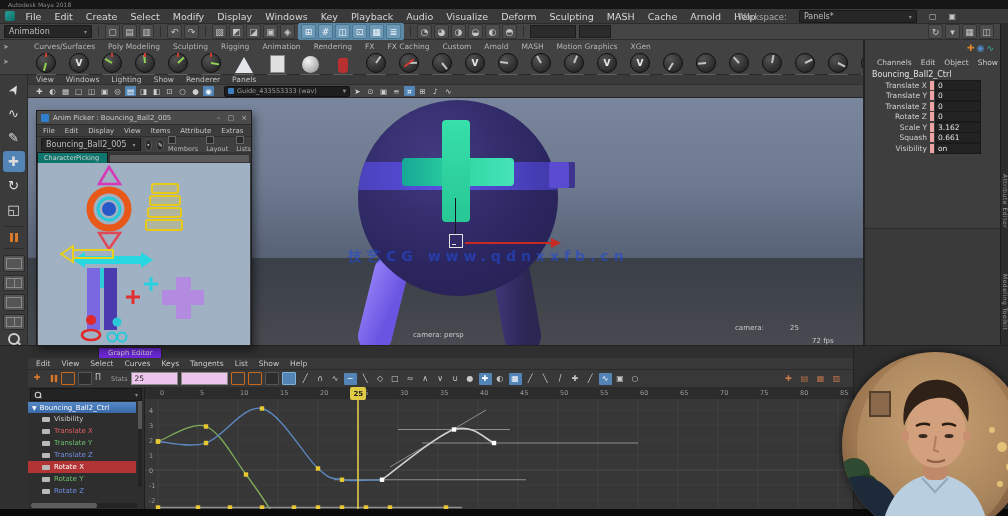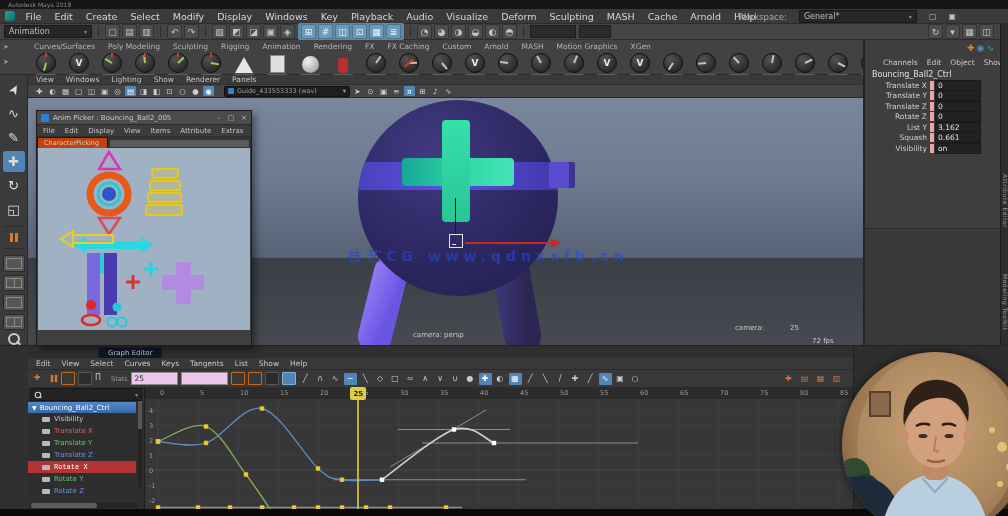--- a/index.html
+++ b/index.html
@@ -99,40 +99,40 @@
             padding:0 4px;gap:4px;border-bottom:1px solid #2a2a2a;}
   #pk-title .appic{width:8px;height:8px;background:#2f7fd0;border-radius:1px;}
   #pk-title .wbtns{margin-left:auto;display:flex;gap:7px;font-size:7px;color:#bbb;}
   #pk-menus{height:11px;display:flex;gap:10px;align-items:center;font-size:7px;color:#c6c6c6;padding-left:6px;
             background:#3c3c3c;border-bottom:1px solid #2e2e2e;}
   #pk-toolbar{height:15px;display:flex;align-items:center;gap:4px;padding-left:4px;font-size:6.5px;color:#b8b8b8;}
   #pk-toolbar .pen{width:10px;height:10px;border-radius:50%;background:#2b2b2b;border:1px solid #555;
                    display:flex;align-items:center;justify-content:center;font-size:6px;color:#ddd;}
   .pk-chk{width:6px;height:6px;background:#2a2a2a;border:1px solid #666;display:inline-block;margin-right:2px;vertical-align:-1px;}
   #pk-tabrow{height:11px;background:#343434;display:flex;align-items:flex-end;}
-  #pk-tab{background:#c2410c;font-size:6.5px;color:#cfcfcf;padding:1px 8px 1px 6px;border:1px solid #1a1a1a;border-bottom:none;text-align:center;}
+  #pk-tab{background:#0f766e;font-size:6.5px;color:#cfcfcf;padding:1px 8px 1px 6px;border:1px solid #1a1a1a;border-bottom:none;text-align:center;}
   #pk-tabfill{flex:1;height:7px;background:#5a5a5a;margin:0 2px 1px 2px;border-radius:1px;}
   #pk-canvas{width:212px;height:182px;background:#9fb1c3;margin:0 1px;}
   
   #rightpanel{left:863px;top:40px;width:137px;height:305px;background:#3e3e3e;border-left:2px solid #242424;box-sizing:border-box;}
   #cb-icons{height:16px;display:flex;justify-content:flex-end;gap:6px;align-items:center;padding-right:6px;font-size:9px;}
-  #cb-menus{height:12px;display:flex;gap:9px;align-items:center;font-size:7.5px;color:#c9c9c9;padding-left:18px;}
+  #cb-menus{height:12px;display:flex;gap:9px;align-items:center;font-size:7.5px;color:#c9c9c9;padding-left:12px;}
   #cb-object{height:12px;font-size:8px;color:#e0e0e0;padding-left:7px;display:flex;align-items:center;}
   .cb-row{display:flex;align-items:center;height:10.5px;font-size:7.5px;}
   .cb-row .lbl{width:62px;text-align:right;color:#cfcfcf;padding-right:3px;}
   .cb-row .keyed{width:4px;height:9px;background:#eda3a3;}
   .cb-row .val{width:42px;height:9px;background:#222;border:1px solid #1a1a1a;color:#e3e3e3;
                padding-left:2px;margin-left:1px;display:flex;align-items:center;}
   #cb-lower{position:absolute;left:0;right:0;top:188px;bottom:0;background:#3a3a3a;border-top:1px solid #2c2c2c;}
   #sidebar{left:1000px;top:24px;width:8px;height:486px;background:#2d2d2d;border-left:1px solid #1e1e1e;box-sizing:border-box;}
   .side-tab{position:absolute;left:0.5px;writing-mode:vertical-rl;font-size:6px;color:#9a9a9a;letter-spacing:0.5px;}
   
   #gedock{left:28px;top:345px;width:825px;height:165px;background:#383838;border-top:1px solid #222;box-sizing:border-box;}
   #ge-header{height:12px;background:#2f2f2f;display:flex;align-items:flex-end;}
-  #ge-tab{background:#0f172a;font-size:7px;color:#cdcdcd;padding:1px 9px;border:1px solid #242424;border-bottom:none;margin-left:70px;}
+  #ge-tab{background:#6d28d9;font-size:7px;color:#cdcdcd;padding:1px 9px;border:1px solid #242424;border-bottom:none;margin-left:70px;}
   #ge-menus{height:11px;display:flex;gap:11px;align-items:center;font-size:7.5px;color:#c8c8c8;padding-left:8px;border-bottom:1px solid #2b2b2b;}
   #ge-toolbar{height:17px;display:flex;align-items:center;gap:3px;padding-left:6px;}
   .ge-ic{width:13px;height:12px;font-size:8px;color:#c9c9c9;border-radius:1px;}
   .ge-ic.active{background:#5285b5;color:#fff;}
   .ge-ic.orange{color:#d87828;}
   .ge-box{width:12px;height:11px;border:1px solid #c86818;background:#383838;border-radius:1px;}
   .ge-box.dark{border-color:#555;background:#2c2c2c;}
   .ge-box.active{border-color:#7fb3d8;background:#5285b5;}
   .ge-stat{width:42px;height:11px;background:#ecc6ec;border:1px solid #8a8a8a;font-size:7.5px;color:#222;
            display:flex;align-items:center;padding-left:3px;}
@@ -183,21 +183,21 @@
         <span class="mi">Deform</span>
         <span class="mi">Sculpting</span>
         <span class="mi">MASH</span>
         <span class="mi">Cache</span>
         <span class="mi">Arnold</span>
         <span class="mi">Help</span>
       </span>
     <span id="ws-area">
       <span>Workspace:</span>
       <span class="dd" style="width:108px;">
-        <span>General*</span>
+        <span>Panels*</span>
           <span class="car">▾</span>
       </span>
       <span class="icon" style="font-size:8px;">▢</span>
       <span class="icon" style="font-size:8px;">▣</span>
     </span>
   </div>
 
   <div id="statusline" class="abs">
     <span class="dd" style="width:78px;">
       <span>Animation</span>
@@ -523,20 +523,33 @@
     </div>
     <div id="pk-menus">
         <span>File</span>
         <span>Edit</span>
         <span>Display</span>
         <span>View</span>
         <span>Items</span>
         <span>Attribute</span>
         <span>Extras</span>
       </div>
+    <div id="pk-toolbar">
+      <span class="dd" style="width:92px;">
+        <span style="overflow:hidden;white-space:nowrap;">Bouncing_Ball2_005</span>
+        <span class="car">▾</span>
+      </span>
+      <span class="pen">•</span>
+      <span class="pen">✎</span>
+      <span id="pk-options" style="display: flex; gap: 8px;">
+          <span><span class="pk-chk"></span>Members</span>
+          <span><span class="pk-chk"></span>Layout</span>
+          <span><span class="pk-chk"></span>Lists</span>
+        </span>
+    </div>
     <div id="pk-tabrow">
       <span id="pk-tab">CharacterPicking</span>
       <span id="pk-tabfill"></span>
     </div>
     <svg id="pk-canvas" viewBox="0 0 212 182">
       <polygon points="71,4 61,21 82,21" fill="none" stroke="#d838b8" stroke-width="2.5"></polygon>
       <circle cx="71" cy="46" r="19" fill="none" stroke="#e85818" stroke-width="7"></circle>
       <circle cx="71" cy="46" r="11" fill="none" stroke="#28c8d8" stroke-width="3"></circle>
       <circle cx="71" cy="46" r="7" fill="#2858c8"></circle>
       <polygon points="71,86 61,70 82,70" fill="none" stroke="#e04858" stroke-width="2.5"></polygon>
@@ -608,21 +621,21 @@
           <span class="lbl">Translate Z</span>
           <span class="keyed"></span>
           <span class="val">0</span>
         </div>
         <div class="cb-row">
           <span class="lbl">Rotate Z</span>
           <span class="keyed"></span>
           <span class="val">0</span>
         </div>
         <div class="cb-row">
-          <span class="lbl">List Y</span>
+          <span class="lbl">Scale Y</span>
           <span class="keyed"></span>
           <span class="val">3.162</span>
         </div>
         <div class="cb-row">
           <span class="lbl">Squash</span>
           <span class="keyed"></span>
           <span class="val">0.661</span>
         </div>
         <div class="cb-row">
           <span class="lbl">Visibility</span>
@@ -728,21 +741,21 @@
             <div class="geo-row">
               <span class="bullet"></span>
               <span style="color: rgb(110, 192, 110);">Translate Y</span>
             </div>
             <div class="geo-row">
               <span class="bullet"></span>
               <span style="color: rgb(111, 143, 224);">Translate Z</span>
             </div>
             <div class="geo-row selrow">
               <span class="bullet"></span>
-              <span style="color: rgb(255, 255, 255); font-family: Liberation Mono, monospace;">Rotate X</span>
+              <span style="color: rgb(255, 255, 255);">Rotate X</span>
             </div>
             <div class="geo-row">
               <span class="bullet"></span>
               <span style="color: rgb(110, 192, 110);">Rotate Y</span>
             </div>
             <div class="geo-row">
               <span class="bullet"></span>
               <span style="color: rgb(111, 143, 224);">Rotate Z</span>
             </div>
           </div>

